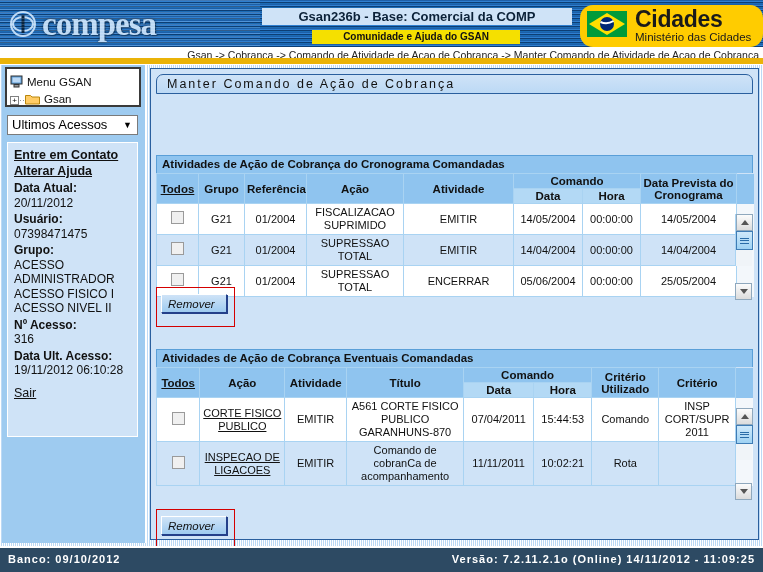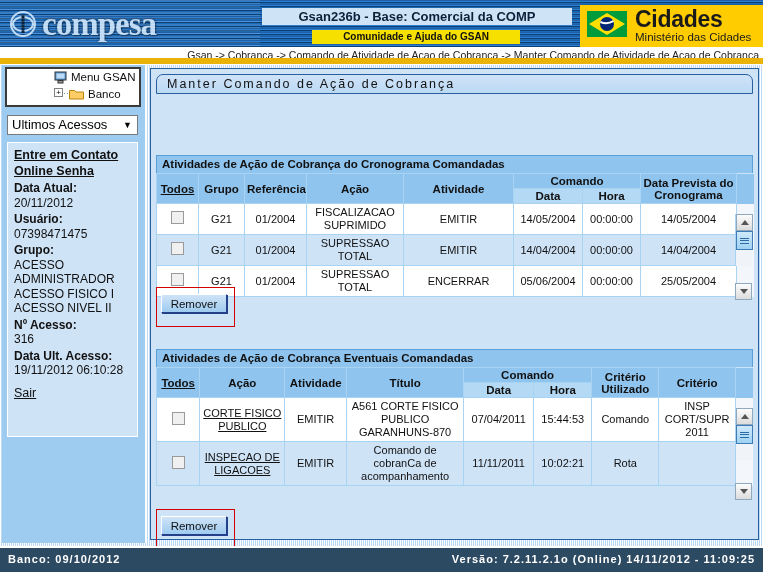--- a/index.html
+++ b/index.html
@@ -82,21 +82,21 @@
     font-size: 10px; font-weight: bold;
     color: #111111;
     white-space: nowrap;
     overflow: hidden;
   }
   #logo-cidades {
     position: absolute; left: 580px; top: 5px;
     width: 183px; height: 42px;
     background: #ffcc00;
     z-index: 3;
-    display: flex; align-items: center;
+    display: flex; align-items: center; border-radius: 13px;
   }
   #logo-cidades .flag { margin-left: 6px; }
   #logo-cidades .txt { margin-left: 7px; }
   #logo-cidades .big {
     font-size: 23px; font-weight: bold; color: #1a1a1a;
     line-height: 22px; letter-spacing: -0.3px;
   }
   #logo-cidades .small {
     font-size: 11.5px; color: #1a1a1a; line-height: 14px;
   }
@@ -142,21 +142,21 @@
   #menu-tree {
     position: absolute; left: 3px; top: 2px;
     width: 136px; height: 40px;
     background: #ffffff;
     border: 2px solid #3a3a3a;
     box-sizing: border-box;
     font-size: 11.5px;
     color: #111;
     padding: 2px 3px;
   }
-  #menu-tree .row { display: flex; align-items: flex-start; height: 17px; margin-left: 44px; }
+  #menu-tree .row { display: flex; align-items: flex-end; height: 17px; }
   #menu-tree .row .lbl { margin-left: 4px; }
   .ico-pc { width:13px;height:13px;display:inline-block;position:relative; }
   .plus-box {
     display:inline-block; width:9px;height:9px;
     border:1px solid #808080; background:#fff; position:relative;
     font-size:8px; line-height:7px; text-align:center; color:#000;
     box-sizing:border-box;
   }
   .dots { display:inline-block; width:6px; color:#888; font-size:9px; }
   .folder {
@@ -317,21 +317,22 @@
     width: 66px; height: 19px;
     background: linear-gradient(to bottom,#cfe3f7,#9ecbf0);
     border: 1px solid #ffffff;
     border-right-color: #24408a;
     border-bottom-color: #24408a;
     box-shadow: 1px 1px 0 #24408a;
     box-sizing: border-box;
     font-size: 11.5px;
     color: #111;
     line-height: 17px;
-    text-align: center;
+    text-align: left;
+    font-style: italic;
   }
 
   
   #footer {
     position: absolute; left: 0; top: 546px;
     width: 763px; height: 26px;
     background: #2d4a63;
     border-top: 2px solid #ffffff;
     box-sizing: border-box;
   }
@@ -402,32 +403,32 @@
         <span class="lbl">Menu GSAN</span>
       </div>
       <div class="row">
         <span class="plus-box">+</span>
         <span class="dots">··</span>
         <span class="folder">
           <svg width="15" height="12" viewBox="0 0 15 12">
             <path d="M0.5 2.5 h5 l1.5 1.5 h7.5 v7 h-14 z" fill="#ffcc66" stroke="#b8860b"></path>
           </svg>
         </span>
-        <span class="lbl">Banco</span>
+        <span class="lbl">Gsan</span>
       </div>
     </div>
 
     <div id="dropdown-acessos">
       <span>Ultimos Acessos</span>
       <span class="caret">▼</span>
     </div>
 
     <div id="info-panel">
       <a href="#">Entre em Contato</a>
-      <a href="#">Online Senha</a>
+      <a href="#">Alterar Ajuda</a>
 
       <div class="blk">
         <div class="lbl">Data Atual:</div>
         <div class="val">20/11/2012</div>
       </div>
 
       <div class="blk">
         <div class="lbl">Usuário:</div>
         <div class="val">07398471475</div>
       </div>

